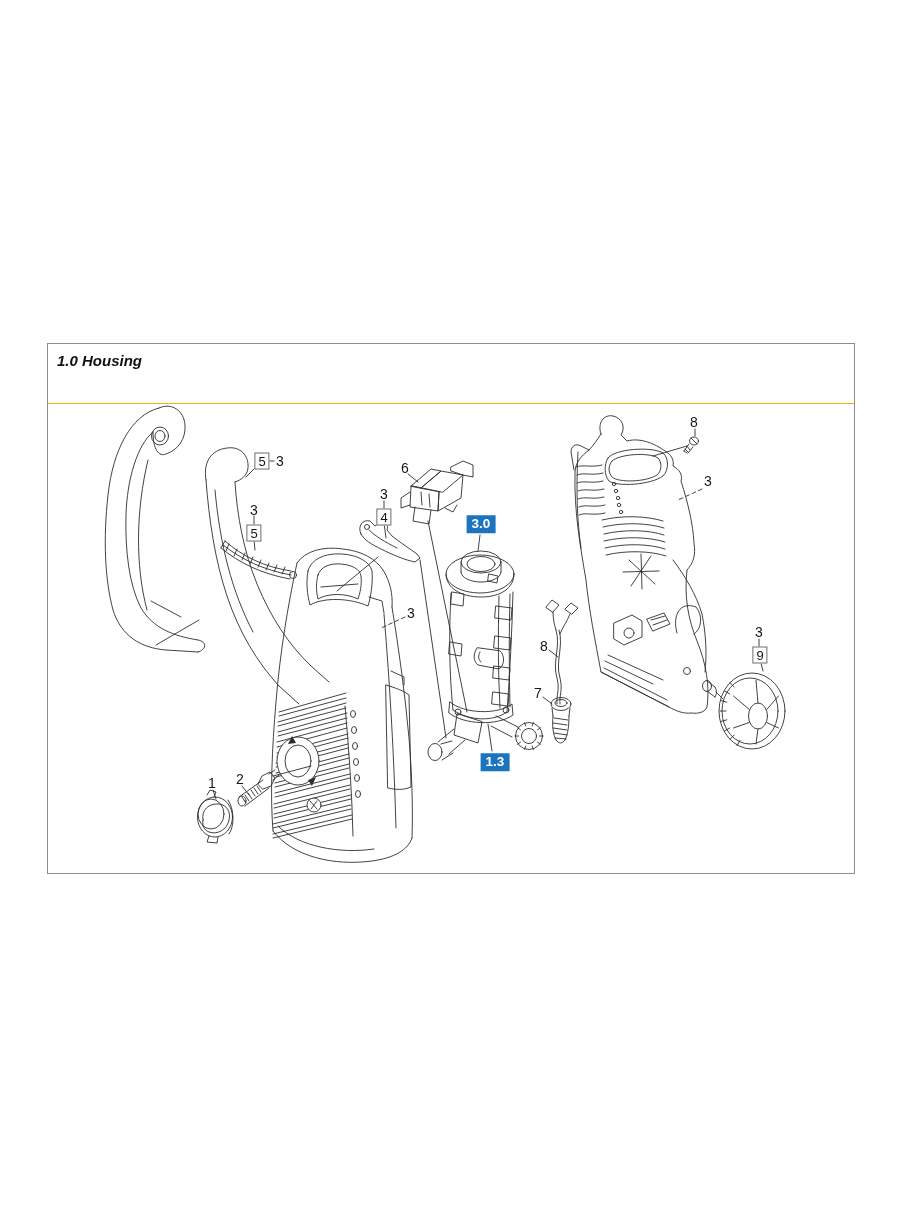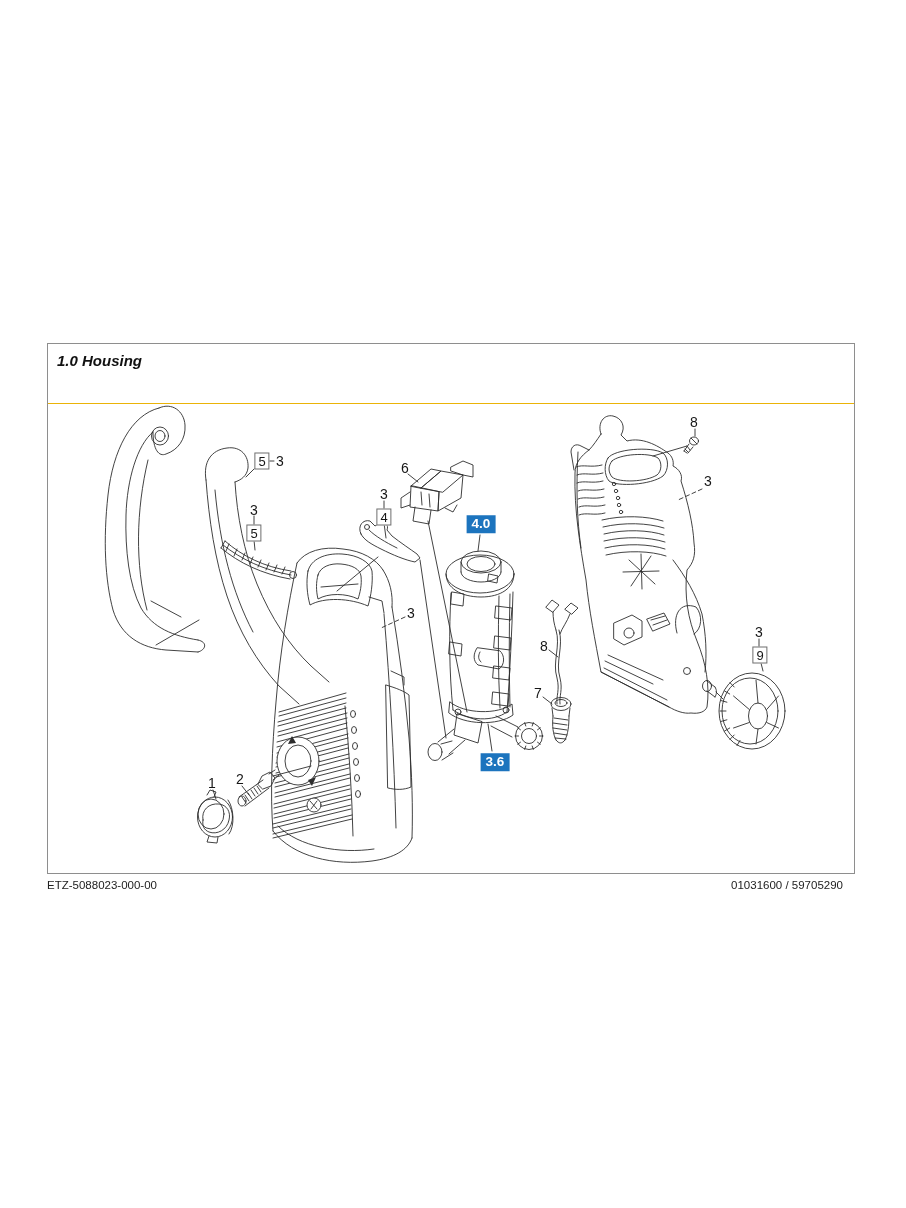--- a/index.html
+++ b/index.html
@@ -249,33 +249,29 @@
       </svg>
 
       <div id="callout-layer">
           <div class="callout boxed" style="left: 214px; top: 57px;">5</div>
           <div class="callout plain" style="left: 232px; top: 57px;">3</div>
           <div class="callout plain" style="left: 206px; top: 106px;">3</div>
           <div class="callout boxed" style="left: 206px; top: 129px;">5</div>
           <div class="callout plain" style="left: 357px; top: 64px;">6</div>
           <div class="callout plain" style="left: 336px; top: 90px;">3</div>
           <div class="callout boxed" style="left: 336px; top: 113px;">4</div>
-          <div class="callout highlight" style="left: 433px; top: 120px;">4.0</div>
+          <div class="callout highlight" style="left: 433px; top: 120px;">3.0</div>
           <div class="callout plain" style="left: 363px; top: 209px;">3</div>
           <div class="callout plain" style="left: 646px; top: 18px;">8</div>
           <div class="callout plain" style="left: 660px; top: 77px;">3</div>
           <div class="callout plain" style="left: 496px; top: 242px;">8</div>
           <div class="callout plain" style="left: 490px; top: 289px;">7</div>
           <div class="callout plain" style="left: 711px; top: 228px;">3</div>
           <div class="callout boxed" style="left: 712px; top: 251px;">9</div>
-          <div class="callout highlight" style="left: 447px; top: 358px;">3.6</div>
+          <div class="callout highlight" style="left: 447px; top: 358px;">1.3</div>
           <div class="callout plain" style="left: 164px; top: 379px;">1</div>
           <div class="callout plain" style="left: 192px; top: 375px;">2</div>
         </div>
     </div>
   </div>
 
-  <div class="footer">
-    <span>ETZ-5088023-000-00</span>
-    <span>01031600 / 59705290</span>
-  </div>
 
 </div>
 
 </body></html>

